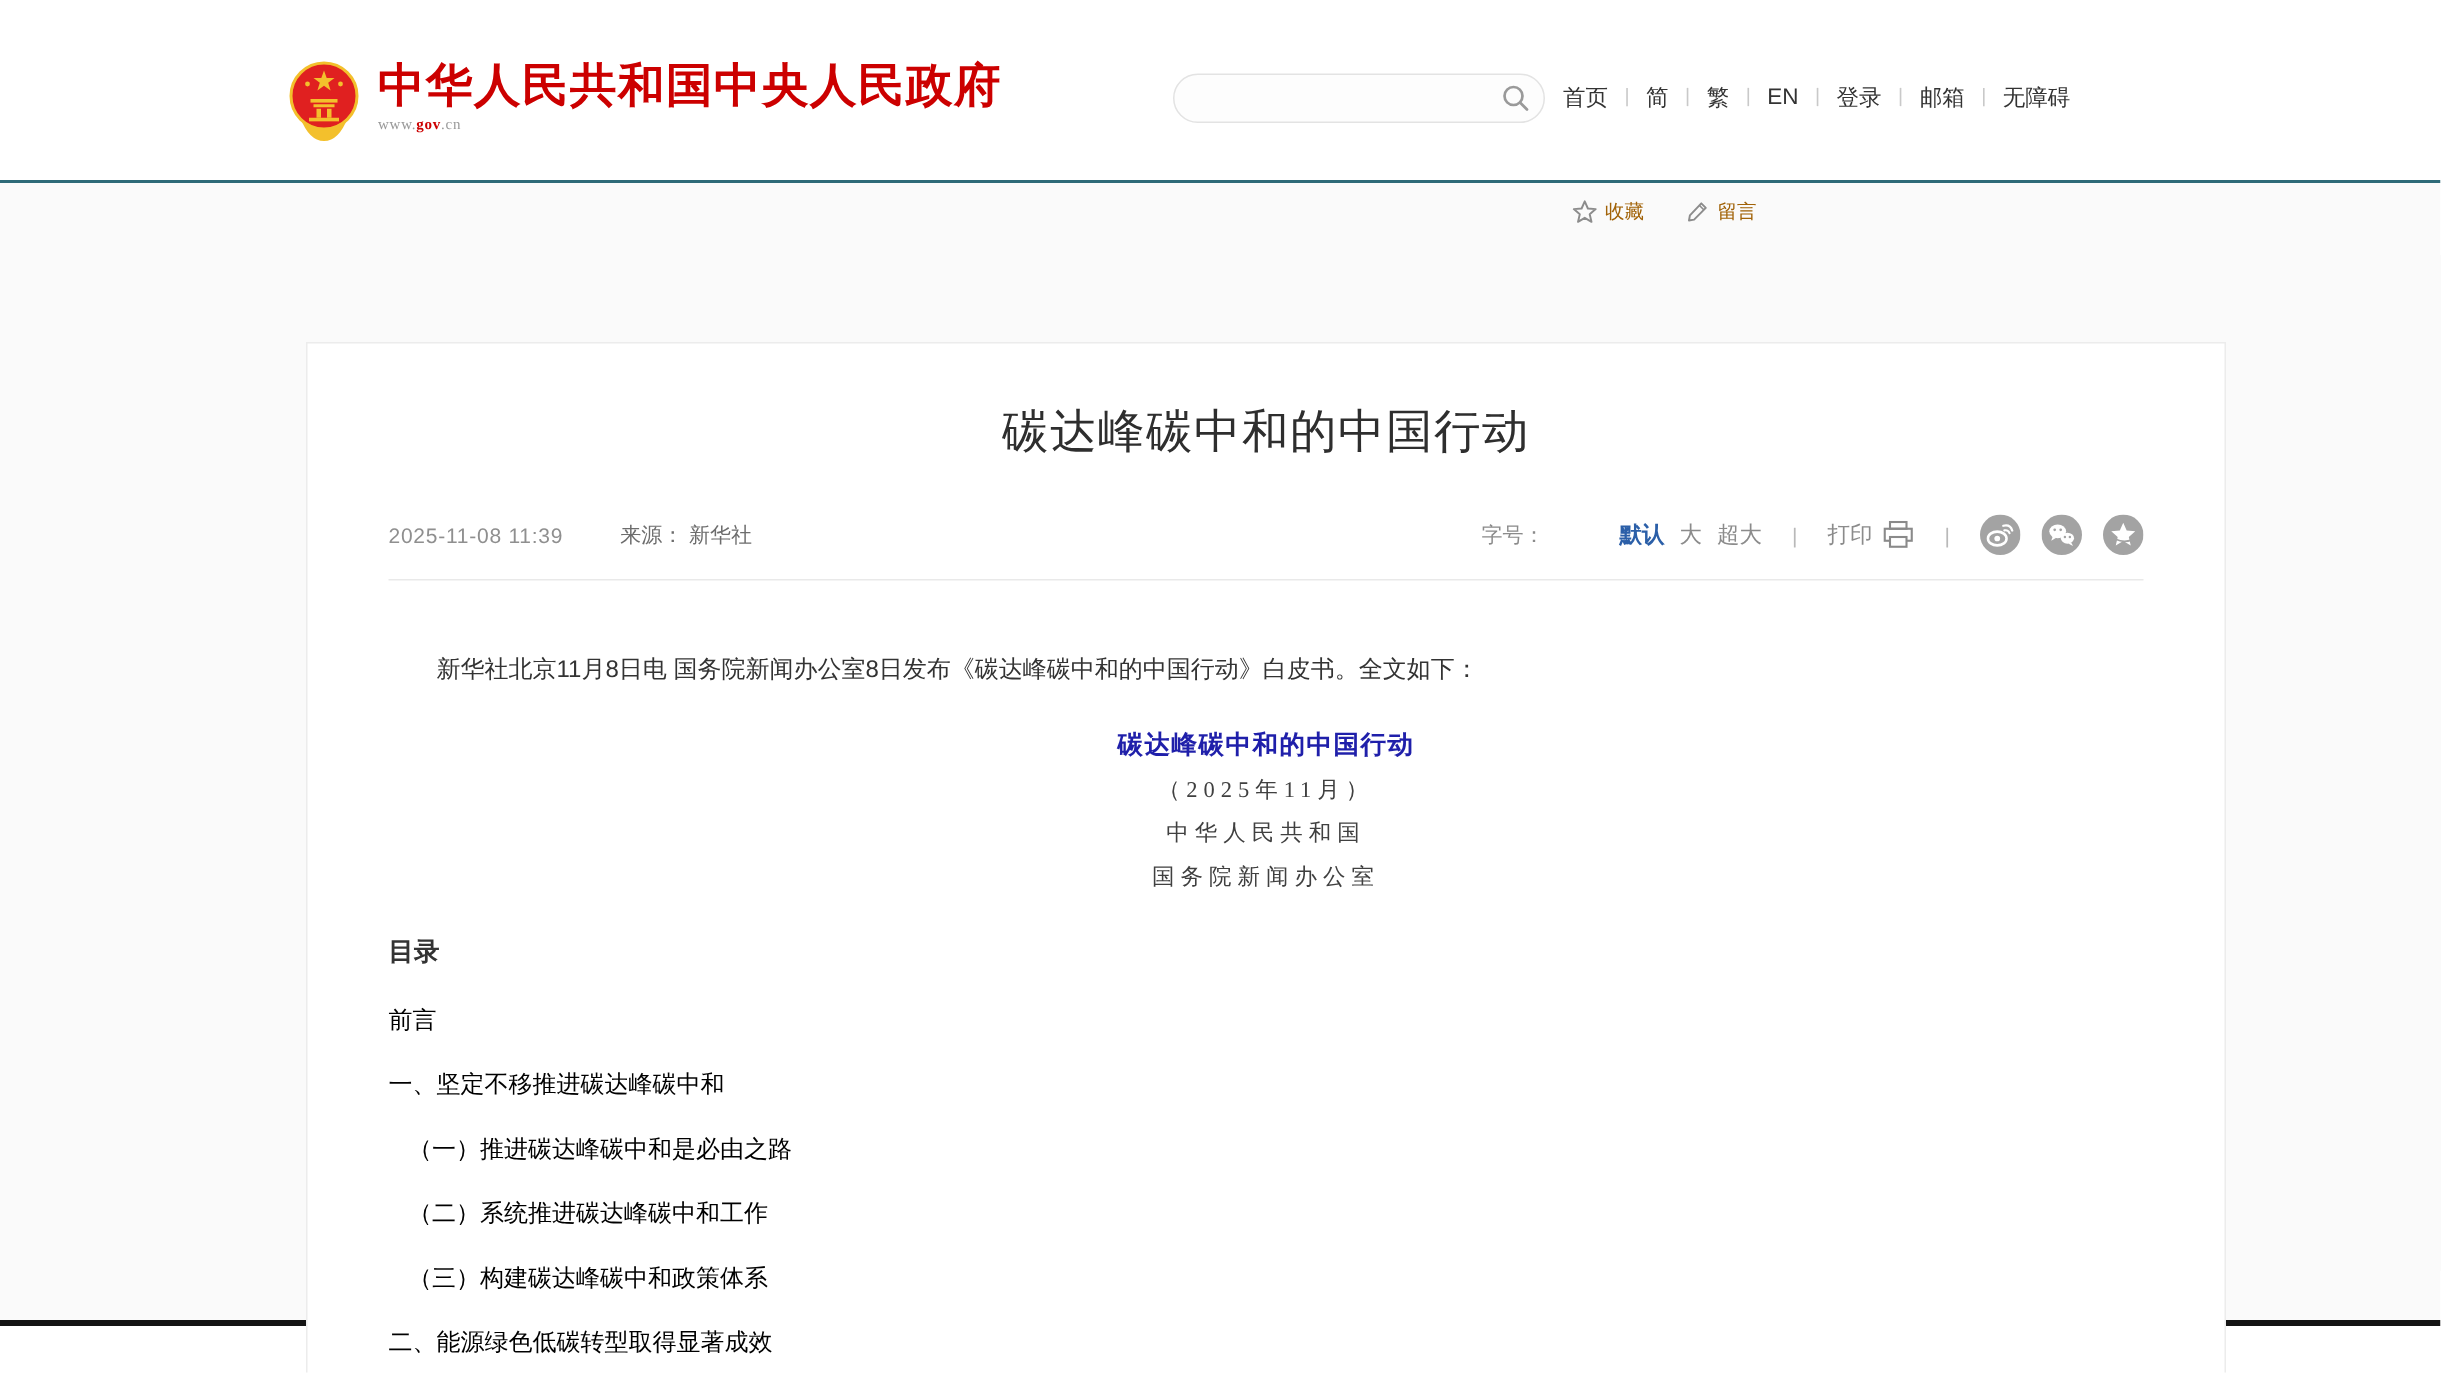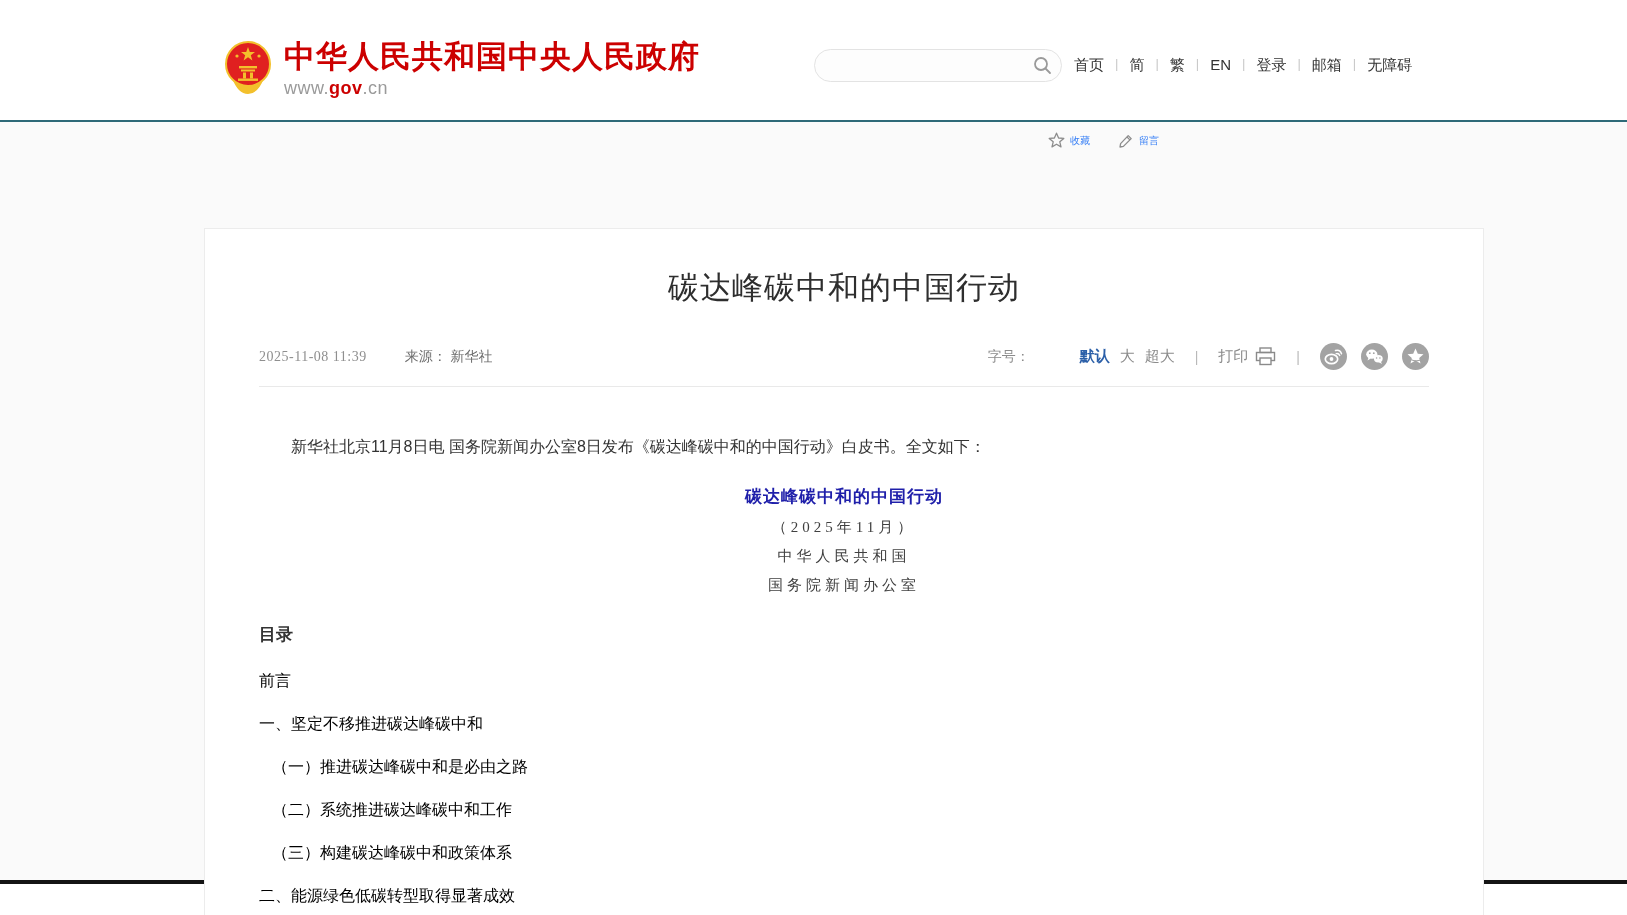--- a/index.html
+++ b/index.html
@@ -3,26 +3,26 @@
 <meta charset="utf-8">
 <style>
   * { margin:0; padding:0; box-sizing:border-box; }
   html,body { width:1627px; height:915px; }
   body {
     position:relative; background:#ffffff; overflow:hidden;
     font-family:"Liberation Sans","DejaVu Sans",sans-serif; color:#333;
   }
 
   
-  .header { position:absolute; top:0; left:0; width:1357px; height:120px; background:#fff;margin-left:32px; }
+  .header { position:absolute; top:0; left:0; width:1357px; height:120px; background:#fff; }
   .brand { position:absolute; left:192px; top:40px; display:flex; align-items:flex-start; }
   .emblem { width:48px; height:54px; flex:0 0 auto; }
   .brand-text { margin-left:12px; }
   .site-title { font-size:31px; font-weight:bold; color:#cc0000; letter-spacing:1px; line-height:34px; }
-  .site-url { margin-top:4px; font-size:18px; color:#9a9a9a; letter-spacing:0.5px; }
+  .site-url { margin-top:4px; font-size:10px; color:#9a9a9a; letter-spacing:0.5px;font-family:Liberation Serif, serif; }
   .site-url .gov { color:#cc0000; font-weight:bold; }
 
   .search-box {
     position:absolute; left:782px; top:49px; width:248px; height:33px;
     border:1px solid #e3e3e3; border-radius:17px; background:#fdfdfd;
     display:flex; align-items:center;
   }
   .search-box input {
     flex:1; border:none; outline:none; background:transparent;
     padding:0 8px 0 16px; font-size:14px; color:#333;
@@ -34,37 +34,37 @@
   .top-nav .sep { color:#c9c9c9; margin:0 9px; font-size:13px; }
 
   .teal-line { position:absolute; top:120px; left:0; width:1627px; height:2px; background:#2e6a78; }
 
   
   .content-bg { position:absolute; top:122px; left:0; width:1627px; height:758px; background:#fafafa; }
   .bottom-bar { position:absolute; top:880px; left:0; width:1627px; height:4px; background:#141414; }
 
   
   .fav-row { position:absolute; top:132px; left:1048px; display:flex; align-items:center; gap:28px; }
-  .fav-item { display:flex; align-items:center; gap:5px; font-size:10px; color:#3b82f6; cursor:pointer; }
+  .fav-item { display:flex; align-items:center; gap:5px; font-size:13px; color:#a16207; cursor:pointer; }
 
   
   .panel {
     position:absolute; left:204px; top:182px; width:1280px; height:698px;
     background:#fff; border:1px solid #ececec; border-bottom:none; overflow:hidden;margin-top:46px;
   }
   .article-title {
     margin-top:38px; text-align:center; font-size:31px; font-weight:400;
     color:#2e2e2e; letter-spacing:1px;
   }
   .meta-row {
     margin:34px 54px 0 54px; padding-bottom:16px; border-bottom:1px solid #e9e9e9;
     display:flex; align-items:center; justify-content:space-between;
   }
   .meta-left { display:flex; align-items:center; }
-  .meta-date { font-family:Liberation Serif, serif; font-size:14px; color:#8f8f8f; letter-spacing:0.5px; }
+  .meta-date { font-family:Liberation Sans, sans-serif; font-size:14px; color:#8f8f8f; letter-spacing:0.5px; }
   .meta-source { margin-left:38px; font-size:14px; color:#6d6d6d; }
   .meta-right { display:flex; align-items:center; }
   .fs-label { font-size:14px; color:#8b8b8b; }
   .fs-opt { font-size:15px; color:#8b8b8b; margin-left:10px; cursor:pointer; }
   .fs-opt.active { color:#2b5fa8; font-weight:bold;padding-left:40px; }
   .meta-sep { color:#b9b9b9; margin:0 20px; font-size:14px; }
   .print-group { display:flex; align-items:center; gap:7px; cursor:pointer; }
   .print-label { font-size:15px; color:#8b8b8b; }
   .share-group { display:flex; align-items:center; gap:14px; }
   .share-circle { width:27px; height:27px; cursor:pointer; display:block; }

